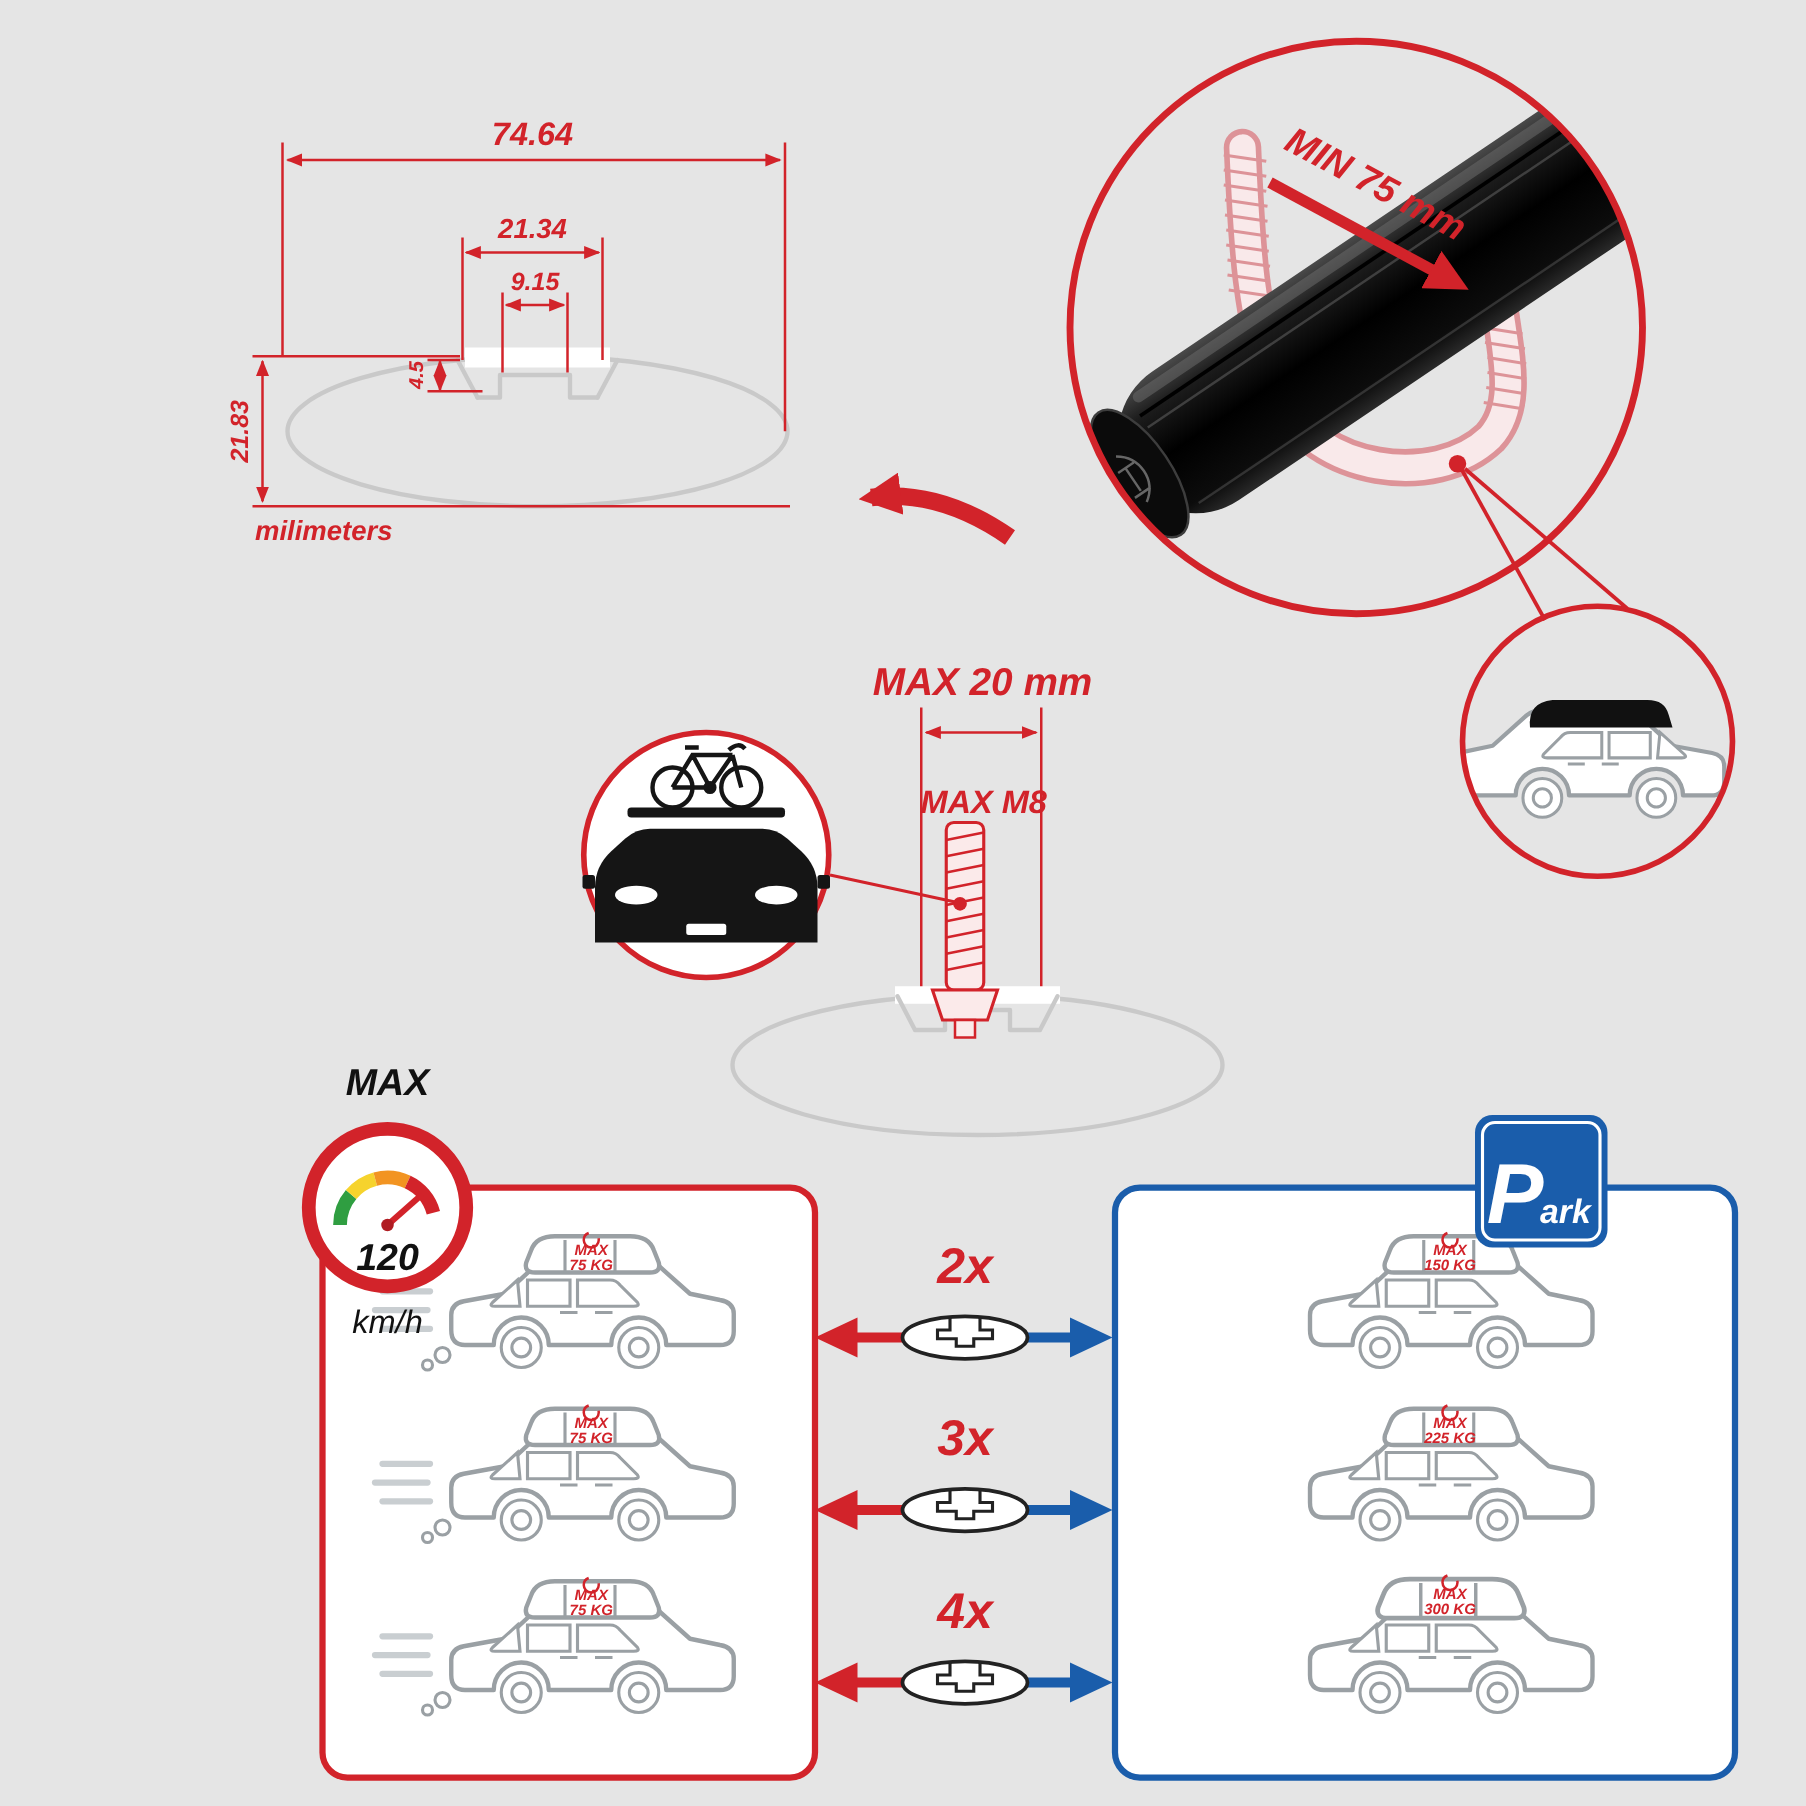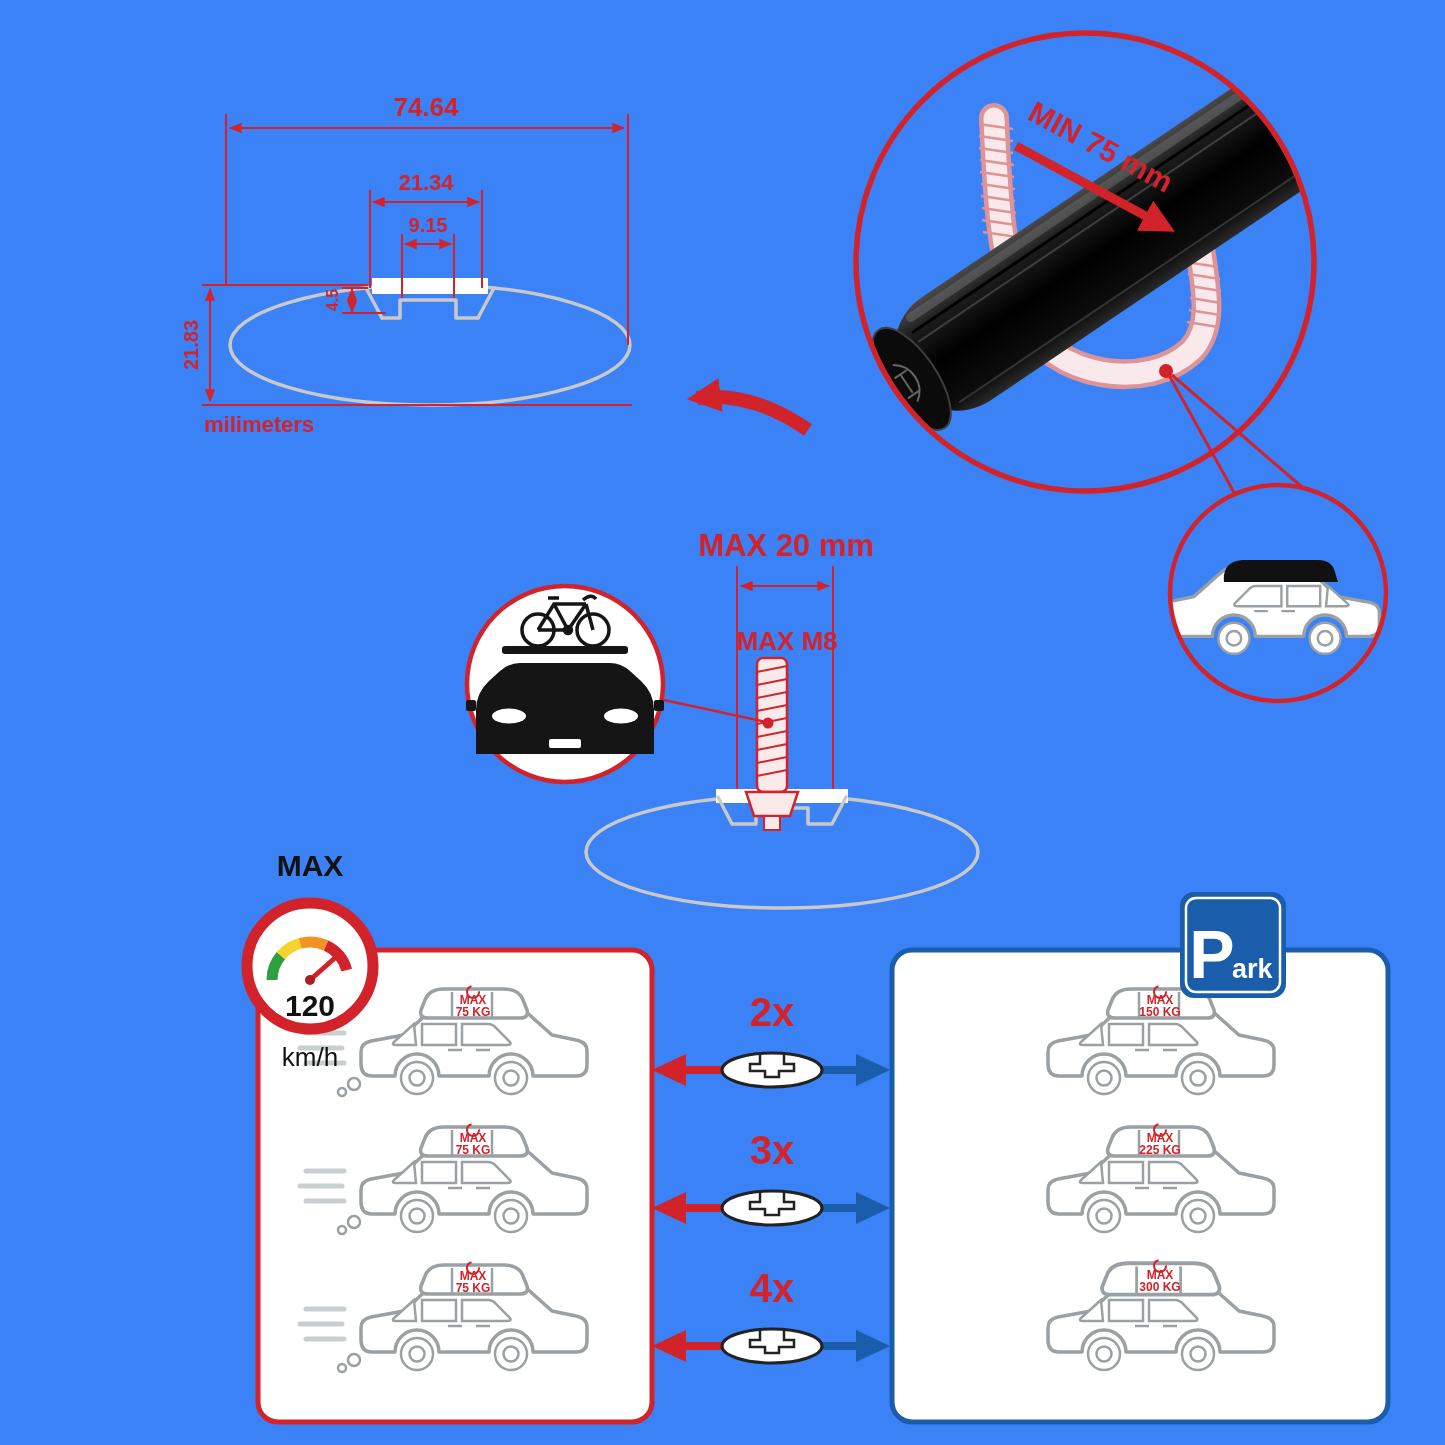--- a/index.html
+++ b/index.html
@@ -1,16 +1,16 @@
 <!DOCTYPE html>
 <html><head>
 <meta charset="utf-8">
 <style>
   html,body{margin:0;padding:0;background:#fff;}
-  .stage{width:1445px;height:1445px;position:relative;background:#3b82f6;}
+  .stage{width:1445px;height:1445px;position:relative;background:#e5e5e5;font-style:italic;}
   svg{display:block;}
   text{font-family:"Liberation Sans", sans-serif;}
   .red-t{fill:#d2232a;font-weight:700;}
   .blk-t{fill:#111;font-weight:700;}
   .white-t{fill:#fff;font-weight:700;}
   .dim-line{stroke:#d2232a;stroke-width:2;fill:none;}
   .gray-prof{stroke:#c9c9c9;stroke-width:3.5;fill:none;stroke-linejoin:round;stroke-linecap:round;}
   .car-line{stroke:#9aa0a4;stroke-width:3.5;fill:#fff;stroke-linejoin:round;}
   .thin-car{stroke:#9aa0a4;stroke-width:2.5;fill:#fff;}
 </style>

